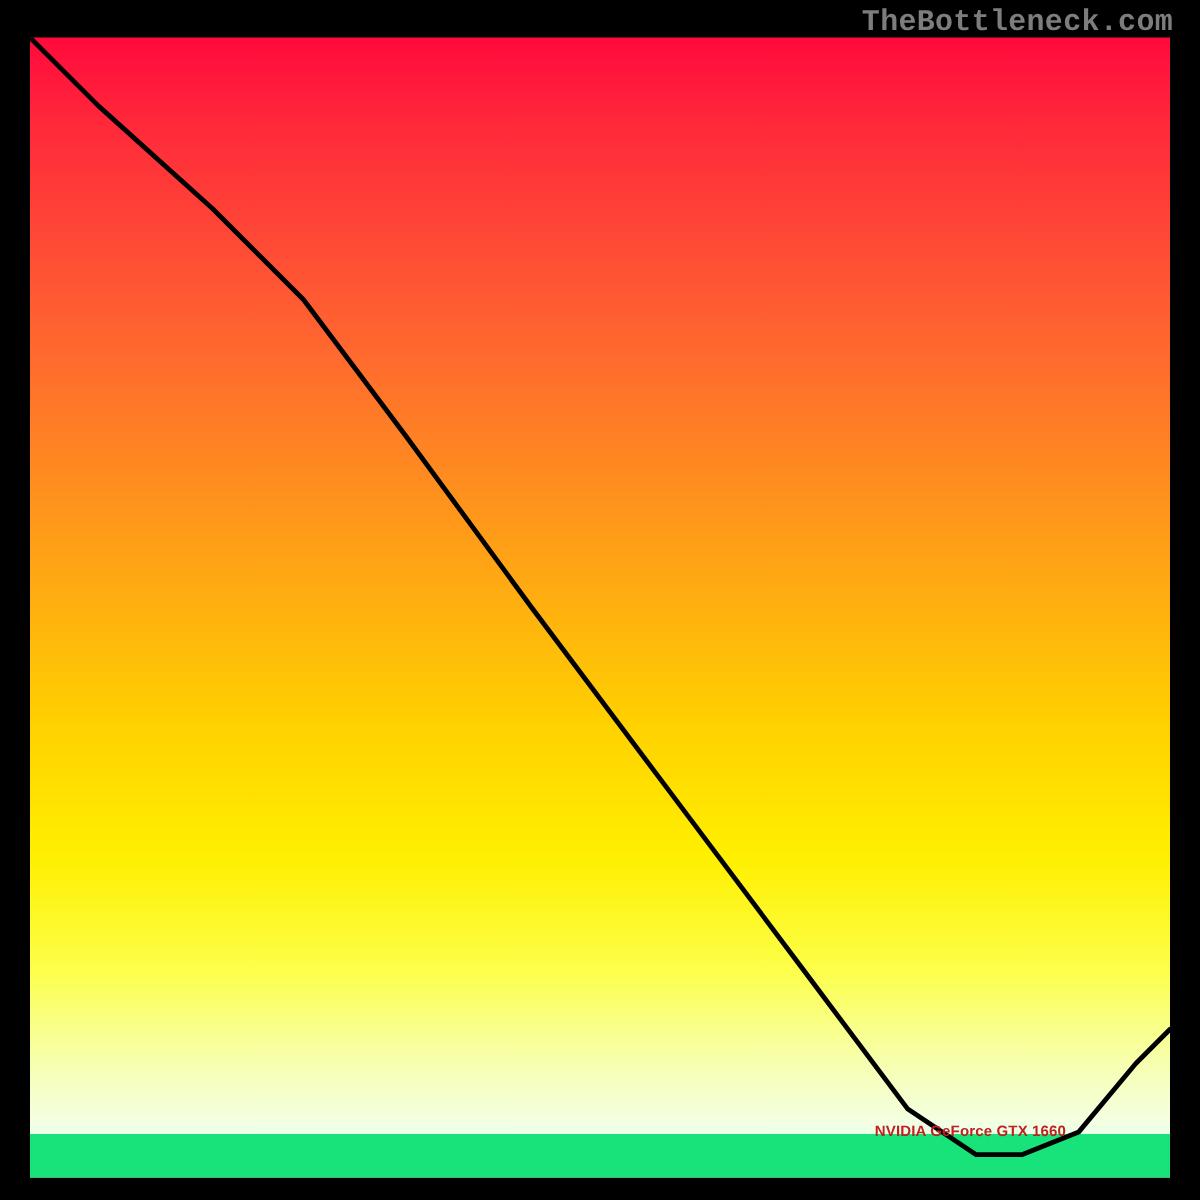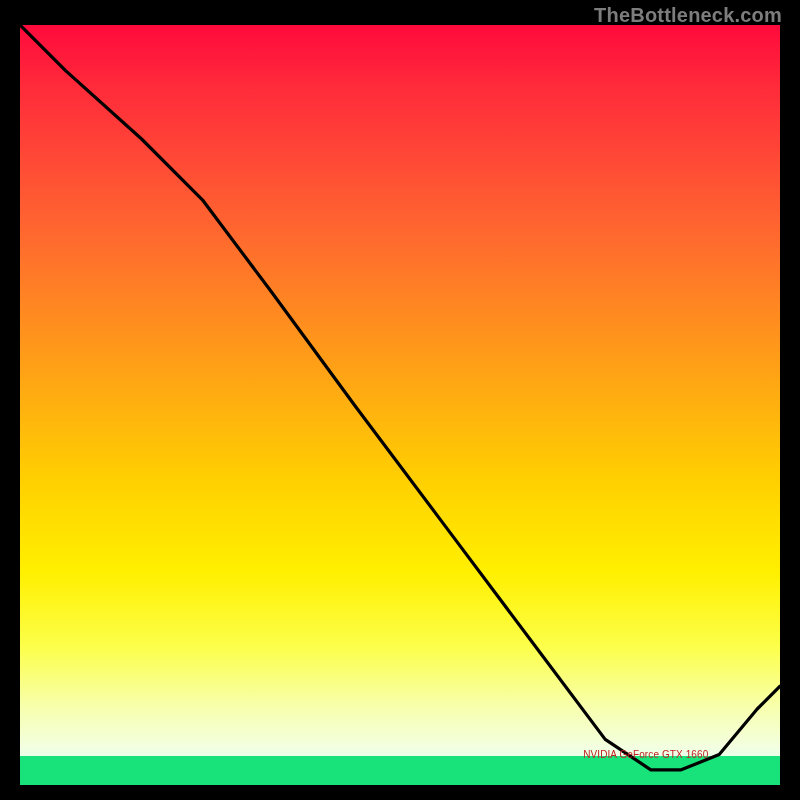--- a/index.html
+++ b/index.html
@@ -13,21 +13,21 @@
   .stage {
     position: relative;
     width: 800px;
     height: 800px;
     background: #000;
   }
   .watermark {
     position: absolute;
     top: 4px;
     right: 18px;
-    font-family: Liberation Sans, sans-serif;
+    font-family: Liberation Mono, monospace;
     font-size: 20px;
     font-weight: 600;
     color: #7d7d7d;
     letter-spacing: 0.2px;
   }
   .plot {
     position: absolute;
     left: 20px;
     top: 25px;
     width: 760px;
@@ -69,21 +69,21 @@
     fill: none;
     stroke: #000;
     stroke-width: 3.2;
     stroke-linecap: round;
     stroke-linejoin: round;
   }
   .anno {
     position: absolute;
     font-family: Arial, Helvetica, sans-serif;
     font-size: 10px;
-    font-weight: 400;
+    font-weight: 700;
     color: #c12020;
     letter-spacing: 0.1px;
     white-space: nowrap;
   }
 </style>
 </head>
 <body>
 
 <div class="stage">
 

